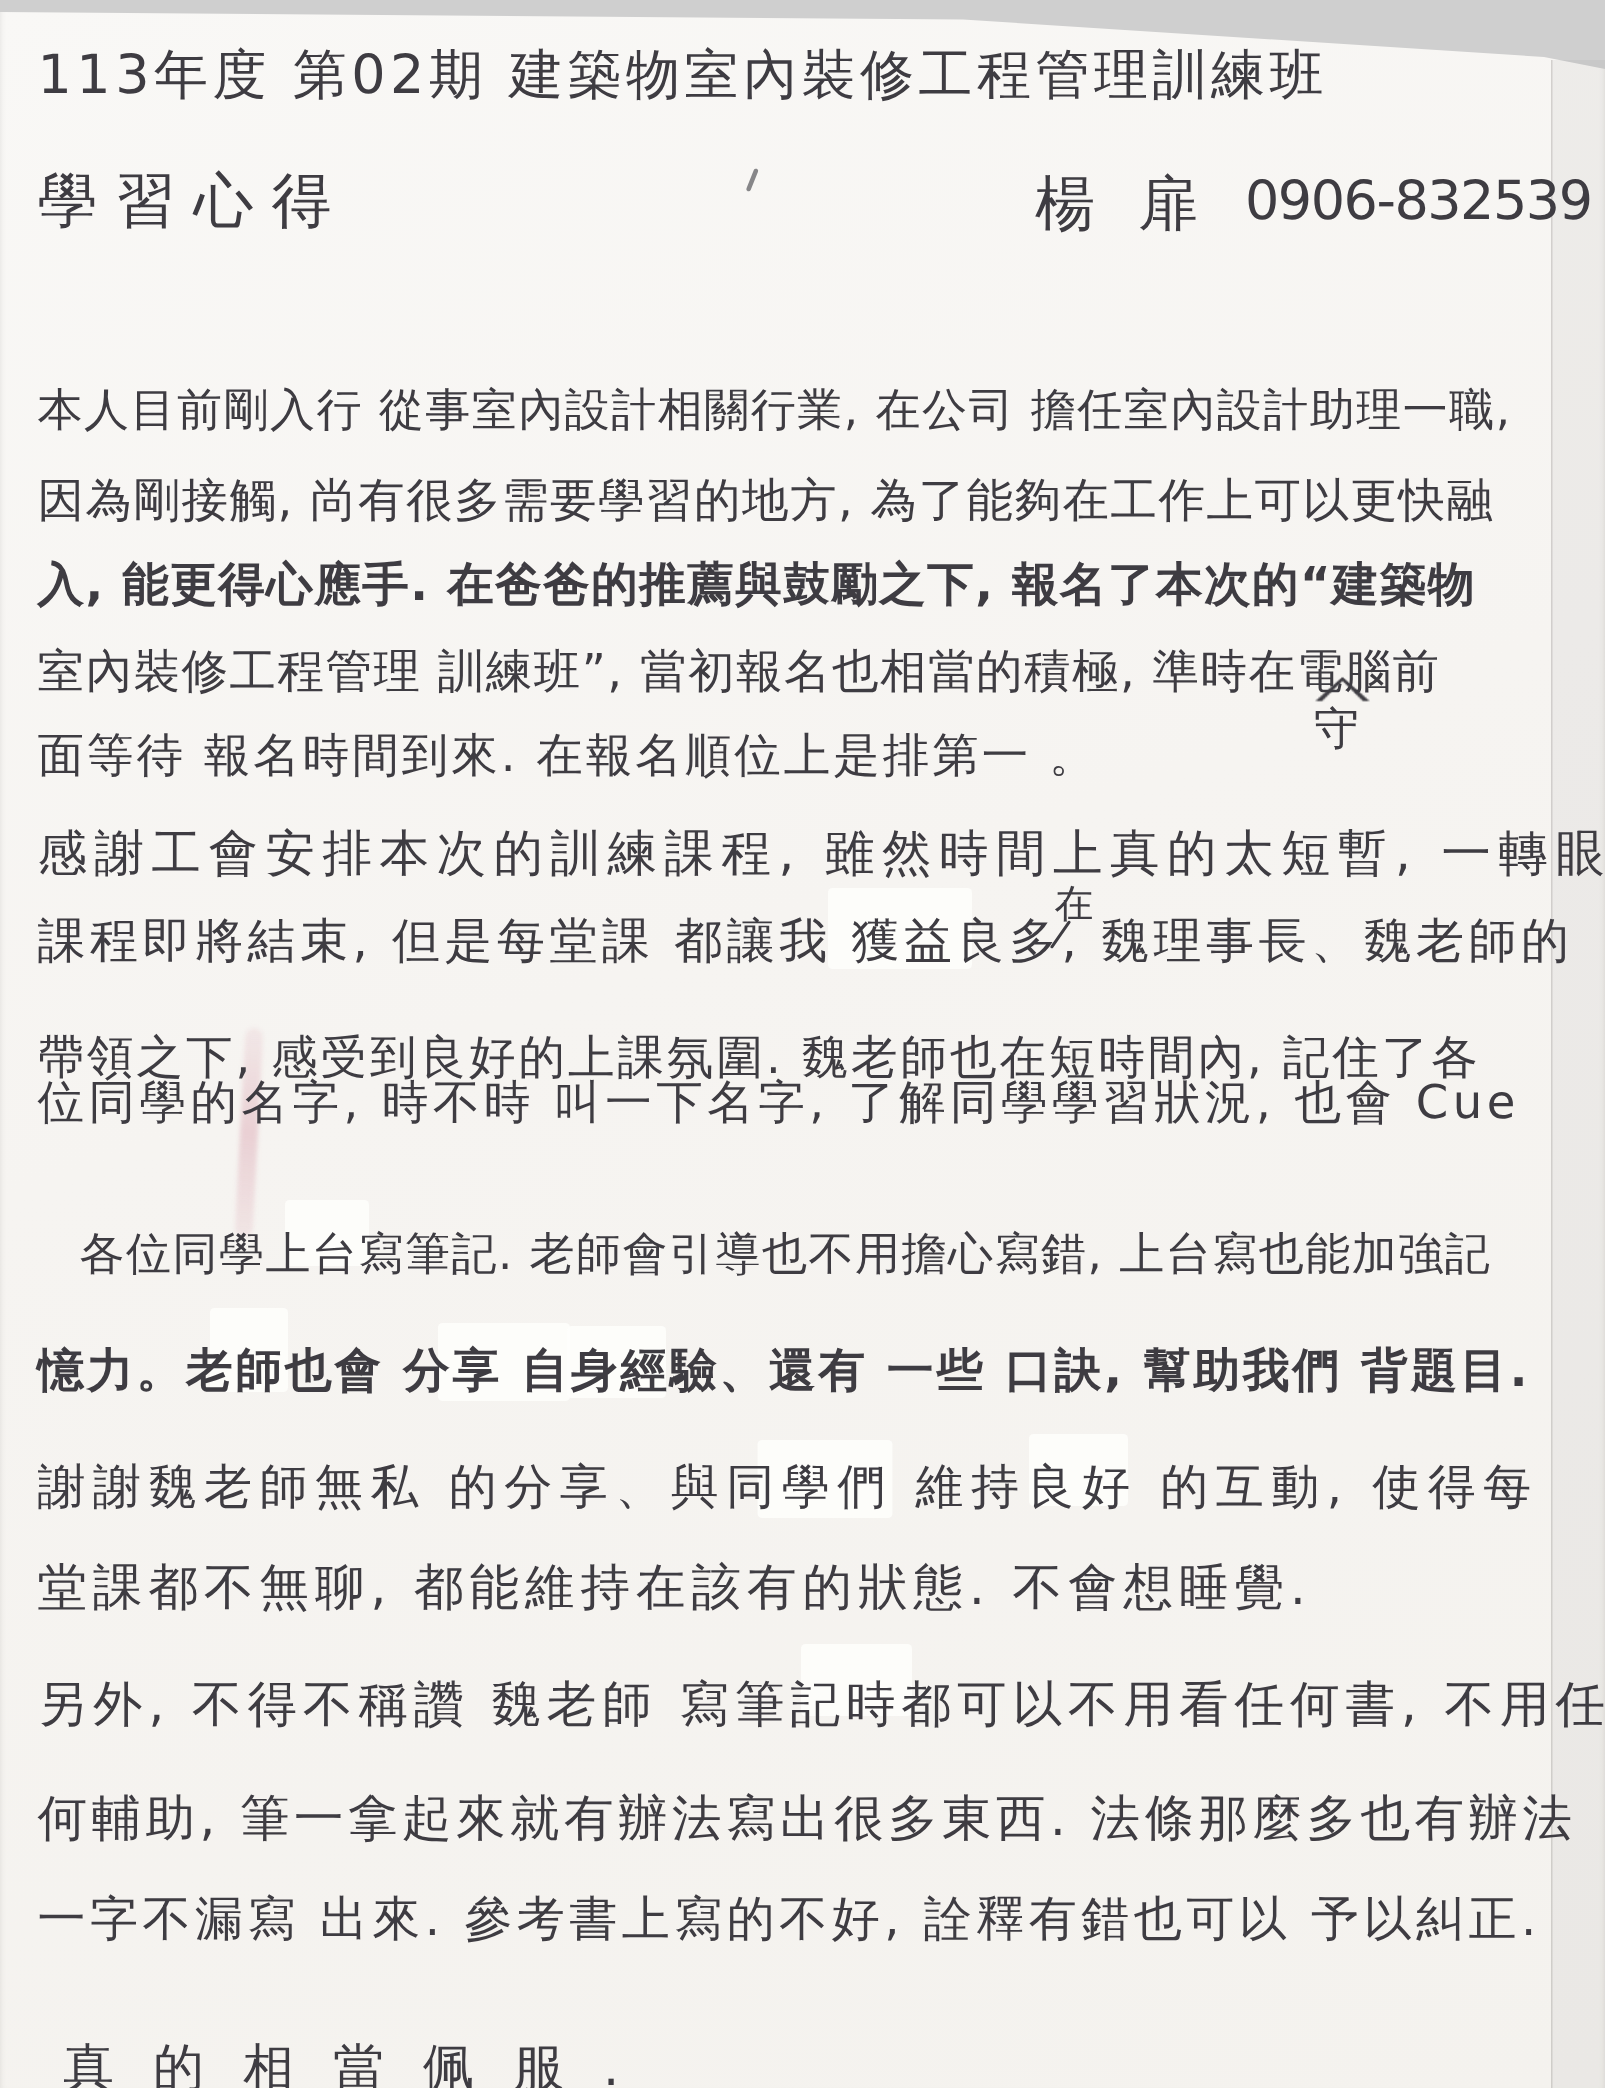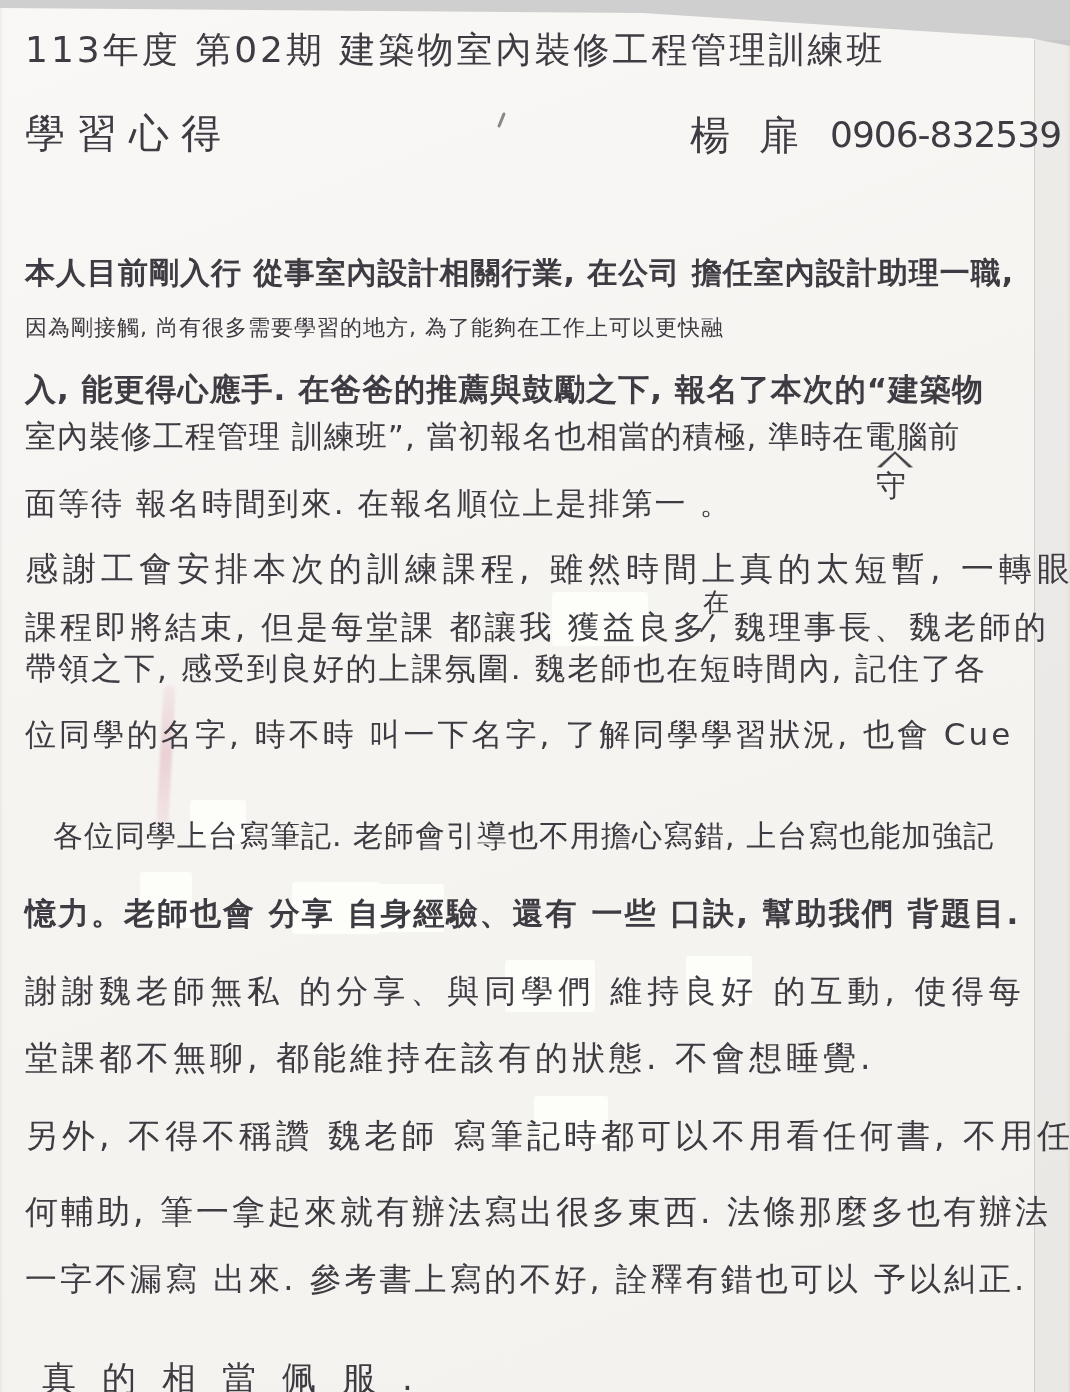--- a/index.html
+++ b/index.html
@@ -68,28 +68,28 @@
 <div class="patch" style="left:190px;top:800px;width:56px;height:44px;"></div>
 
 <div class="pink-streak"></div>
 <div class="stray-mark"></div>
 
 <div class="line title-line" style="top:26px;">113年度 第02期 建築物室內裝修工程管理訓練班</div>
 <div class="line subtitle" style="top:106px;">學習心得</div>
 <div class="line author" style="left:690px;top:108px;">楊 扉</div>
 <div class="line phone" style="left:830px;top:114px;">0906-832539</div>
 
-<div class="line" style="top:253px;font-size:30px;letter-spacing:1px;font-weight:bold;">本人目前剛入行 從事室內設計相關行業, 在公司 擔任室內設計助理一職,</div>
-<div class="line" style="top:313px;font-size:22px;letter-spacing:1px;">因為剛接觸, 尚有很多需要學習的地方, 為了能夠在工作上可以更快融</div>
+<div class="line" style="top:253px;font-size:30px;letter-spacing:1px;">本人目前剛入行 從事室內設計相關行業, 在公司 擔任室內設計助理一職,</div>
+<div class="line" style="top:313px;font-size:31px;letter-spacing:1px;">因為剛接觸, 尚有很多需要學習的地方, 為了能夠在工作上可以更快融</div>
 <div class="line" style="top:369px;font-size:31px;letter-spacing:1px;font-weight:bold;">入, 能更得心應手. 在爸爸的推薦與鼓勵之下, 報名了本次的“建築物</div>
-<div class="line" style="top:416px;font-size:31px;letter-spacing:1px;">室內裝修工程管理 訓練班”, 當初報名也相當的積極, 準時在電腦前</div>
+<div class="line" style="top:427px;font-size:31px;letter-spacing:1px;">室內裝修工程管理 訓練班”, 當初報名也相當的積極, 準時在電腦前</div>
 <div class="line" style="top:483px;font-size:31px;letter-spacing:2px;">面等待 報名時間到來. 在報名順位上是排第一 。</div>
 <div class="line" style="top:547px;font-size:33px;letter-spacing:5px;">感謝工會安排本次的訓練課程, 雖然時間上真的太短暫, 一轉眼</div>
 <div class="line" style="top:606px;font-size:32px;letter-spacing:3px;">課程即將結束, 但是每堂課 都讓我 獲益良多, 魏理事長、魏老師的</div>
-<div class="line" style="top:648px;font-size:31px;letter-spacing:2px;text-align:right;">帶領之下, 感受到良好的上課氛圍. 魏老師也在短時間內, 記住了各</div>
+<div class="line" style="top:684px;font-size:31px;letter-spacing:2px;text-align:right;">帶領之下, 感受到良好的上課氛圍. 魏老師也在短時間內, 記住了各</div>
 <div class="line" style="top:714px;font-size:31px;letter-spacing:3px;">位同學的名字, 時不時 叫一下名字,  了解同學學習狀況, 也會 Cue</div>
 <div class="line" style="top:816px;font-size:30px;letter-spacing:1px;margin-left:28px;">各位同學上台寫筆記. 老師會引導也不用擔心寫錯, 上台寫也能加強記</div>
 <div class="line" style="top:893px;font-size:31px;letter-spacing:2px;font-weight:bold;">憶力。老師也會 分享 自身經驗、還有 一些 口訣, 幫助我們 背題目.</div>
 <div class="line" style="top:970px;font-size:32px;letter-spacing:5px;">謝謝魏老師無私 的分享、與同學們 維持良好 的互動, 使得每</div>
 <div class="line" style="top:1036px;font-size:33px;letter-spacing:4px;">堂課都不無聊, 都能維持在該有的狀態. 不會想睡覺.</div>
 <div class="line" style="top:1114px;font-size:33px;letter-spacing:4px;">另外, 不得不稱讚 魏老師 寫筆記時都可以不用看任何書, 不用任</div>
 <div class="line" style="top:1190px;font-size:33px;letter-spacing:3px;">何輔助, 筆一拿起來就有辦法寫出很多東西. 法條那麼多也有辦法</div>
 <div class="line" style="top:1258px;font-size:32px;letter-spacing:3px;">一字不漏寫 出來. 參考書上寫的不好, 詮釋有錯也可以 予以糾正.</div>
 <div class="line" style="left:42px;top:1340px;font-size:34px;letter-spacing:26px;margin-top:16px;">真的相當佩服.</div>
 

